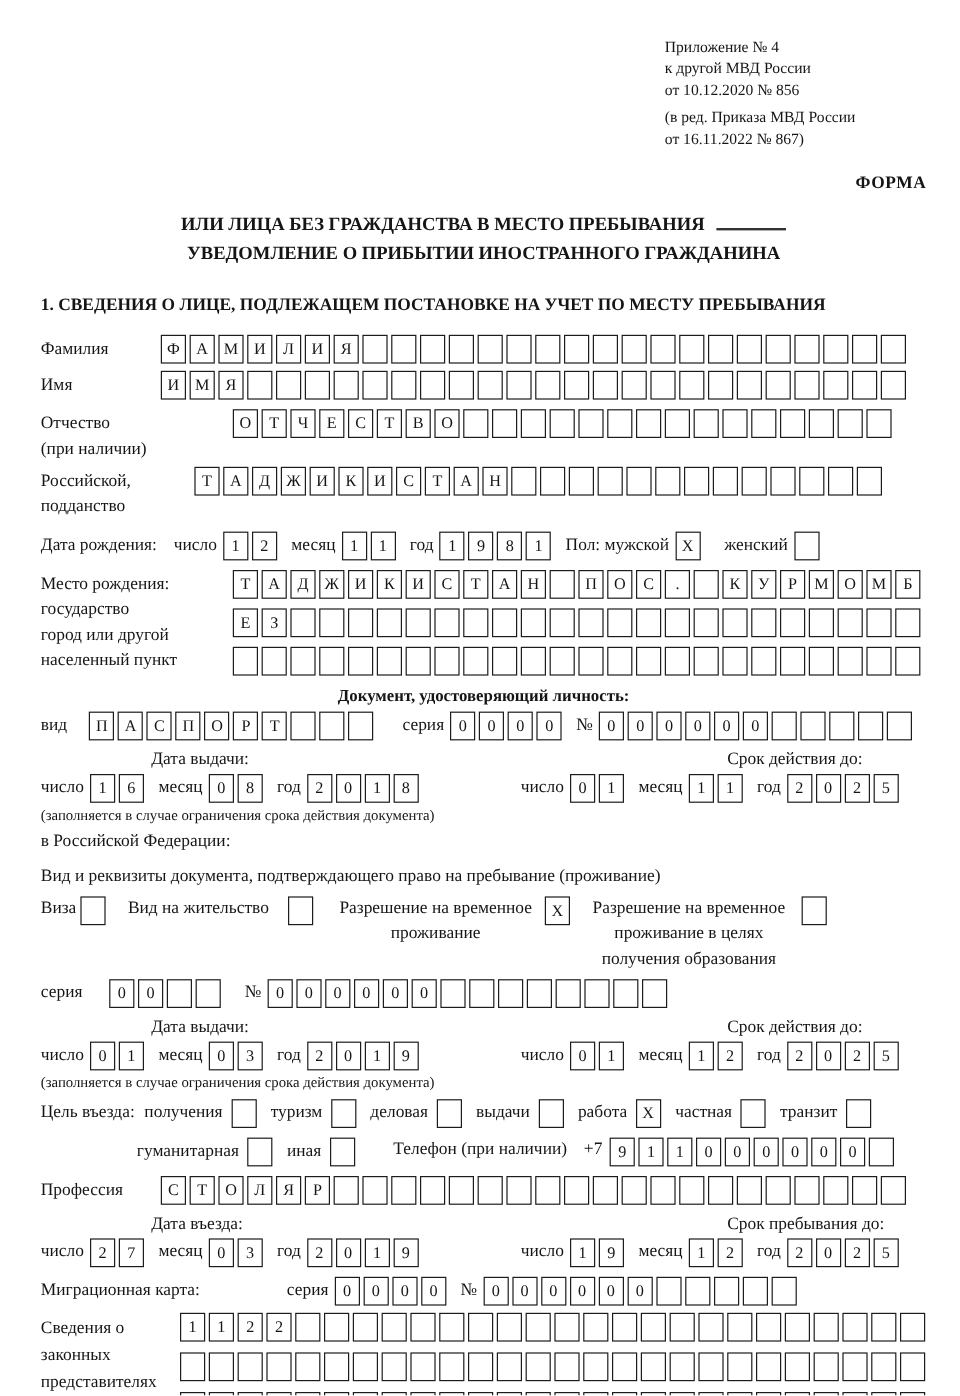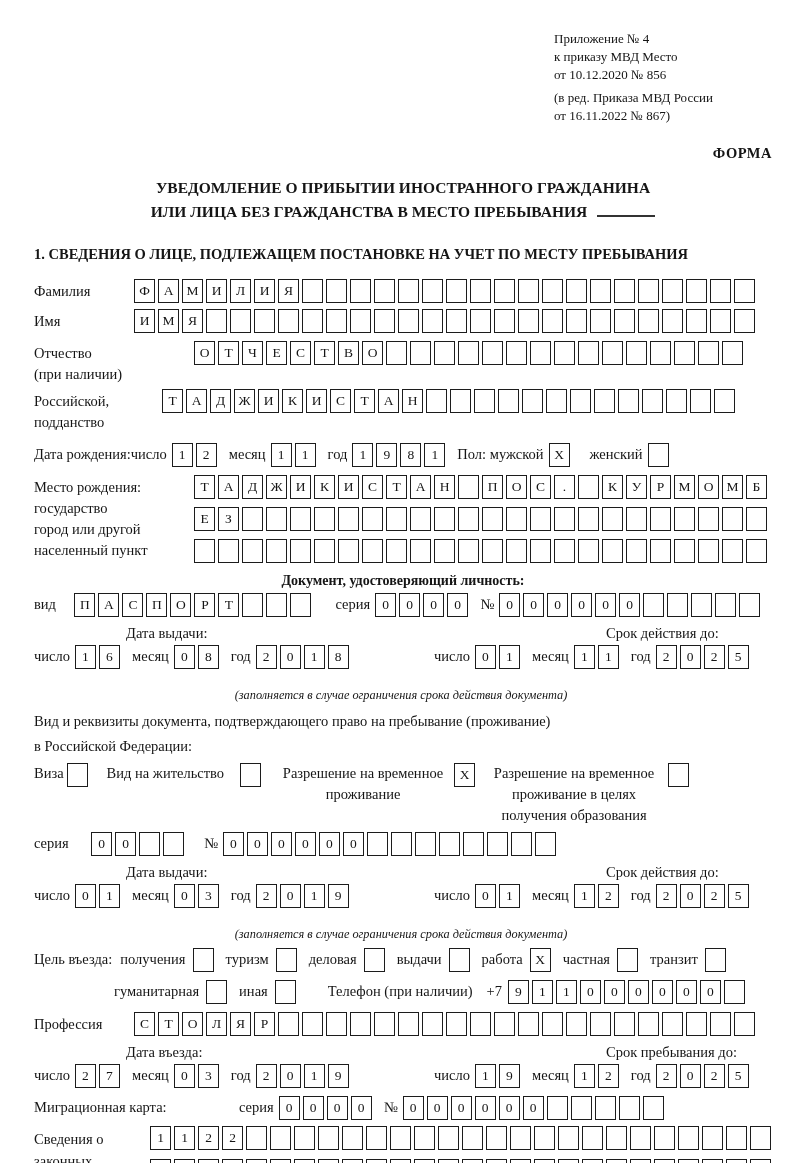--- a/index.html
+++ b/index.html
@@ -31,48 +31,48 @@
   .dgroup{display:flex;align-items:center;}
   .dgroup .lbl{margin-right:5px;}
   .dgroup .cells{margin-right:9px;}
   .doc-heading{text-align:center;font-weight:bold;font-size:14px;margin-top:10px;}
   .dates-head{display:flex;margin-top:8px;gap:12px;}
   .dates-row{display:flex;margin-top:3px;}
   .dcol-l{width:340px;flex:0 0 auto;}
   .dcol-r{flex:1;}
   .dtitle-l{font-size:14.5px;margin-left:92px;}
   .dtitle-r{font-size:14.5px;margin-left:128px;}
-  .note-right{text-align:center;font-size:12.3px;margin-top:19px;padding-right:4px;font-style:italic;}
+  .note-right{text-align:left;font-size:12.3px;margin-top:3px;padding-right:4px;}
   .perm-item{display:flex;align-items:flex-start;}
   .perm-label{font-size:14.5px;text-align:center;line-height:1.45;}
   .cb{margin-left:8px;margin-top:0;}
   .purpose-opt{display:flex;align-items:center;margin-right:9px;}
   .purpose-opt .lbl{margin-right:7px;}
   .rep-labels{width:116px;flex:0 0 auto;font-size:14.5px;line-height:1.55;padding-top:2px;}
   .rep-rows .cells{margin-top:0;}
   .rep-rows .r2,.rep-rows .r3{margin-top:9px;}
 </style>
 </head>
 <body>
 
 <div class="page">
 
   <div class="appendix">
     <div>Приложение № 4</div>
-    <div>к приказу МВД Место</div>
+    <div>к другой МВД России</div>
     <div>от 10.12.2020 № 856</div>
     <div class="block2">(в ред. Приказа МВД России</div>
     <div>от 16.11.2022 № 867)</div>
   </div>
 
   <div class="form-label">ФОРМА</div>
 
   <div class="title">
+    <div><span>ИЛИ ЛИЦА БЕЗ ГРАЖДАНСТВА В МЕСТО ПРЕБЫВАНИЯ</span><span class="blank-line"></span></div>
     <div>УВЕДОМЛЕНИЕ О ПРИБЫТИИ ИНОСТРАННОГО ГРАЖДАНИНА</div>
-    <div><span>ИЛИ ЛИЦА БЕЗ ГРАЖДАНСТВА В МЕСТО ПРЕБЫВАНИЯ</span><span class="blank-line"></span></div>
   </div>
 
   <div class="sec-heading">1. СВЕДЕНИЯ О ЛИЦЕ, ПОДЛЕЖАЩЕМ ПОСТАНОВКЕ НА УЧЕТ ПО МЕСТУ ПРЕБЫВАНИЯ</div>
 
   <div class="row mt16">
     <div class="lbl lblw">Фамилия</div>
     <div class="cells">
         <span class="cell">Ф</span>
         <span class="cell">А</span>
         <span class="cell">М</span>
@@ -193,21 +193,21 @@
         <span class="cell"></span>
         <span class="cell"></span>
         <span class="cell"></span>
         <span class="cell"></span>
         <span class="cell"></span>
         <span class="cell"></span>
       </div>
   </div>
 
   <div class="row mt10 dgroup">
-    <span class="lbl" style="margin-right:0">Дата рождения:</span>
+    <span class="lbl" style="margin-right:14px">Дата рождения:</span>
     <span class="lbl">число</span>
     <span class="cells">
         <span class="cell">1</span>
         <span class="cell">2</span>
       </span>
     <span class="lbl">месяц</span>
     <span class="cells">
         <span class="cell">1</span>
         <span class="cell">1</span>
       </span>
@@ -395,22 +395,22 @@
       <span class="cells">
           <span class="cell">2</span>
           <span class="cell">0</span>
           <span class="cell">2</span>
           <span class="cell">5</span>
         </span>
     </div>
   </div>
   <div class="note-right">(заполняется в случае ограничения срока действия документа)</div>
 
+  <div class="lbl mt4">в Российской Федерации:</div>
   <div class="lbl mt8">Вид и реквизиты документа, подтверждающего право на пребывание (проживание)</div>
-  <div class="lbl mt4">в Российской Федерации:</div>
 
   <div class="row mt6">
     <div class="perm-item">
       <span class="perm-label">Виза</span>
       <span class="cells cb" style="margin-left:3px">
           <span class="cell"></span>
         </span>
     </div>
     <div class="gap16"></div>
     <div class="perm-item">
@@ -547,21 +547,21 @@
         </span>
     </span>
     <span class="purpose-opt" style="margin-right:0">
       <span class="lbl">транзит</span>
       <span class="cells">
           <span class="cell"></span>
         </span>
     </span>
   </div>
 
-  <div class="row mt8" style="align-items:center;padding-left:80px">
+  <div class="row mt8" style="align-items:flex-start;padding-left:80px">
     <span class="purpose-opt">
       <span class="lbl">гуманитарная</span>
       <span class="cells">
           <span class="cell"></span>
         </span>
     </span>
     <span class="purpose-opt">
       <span class="lbl">иная</span>
       <span class="cells">
           <span class="cell"></span>

